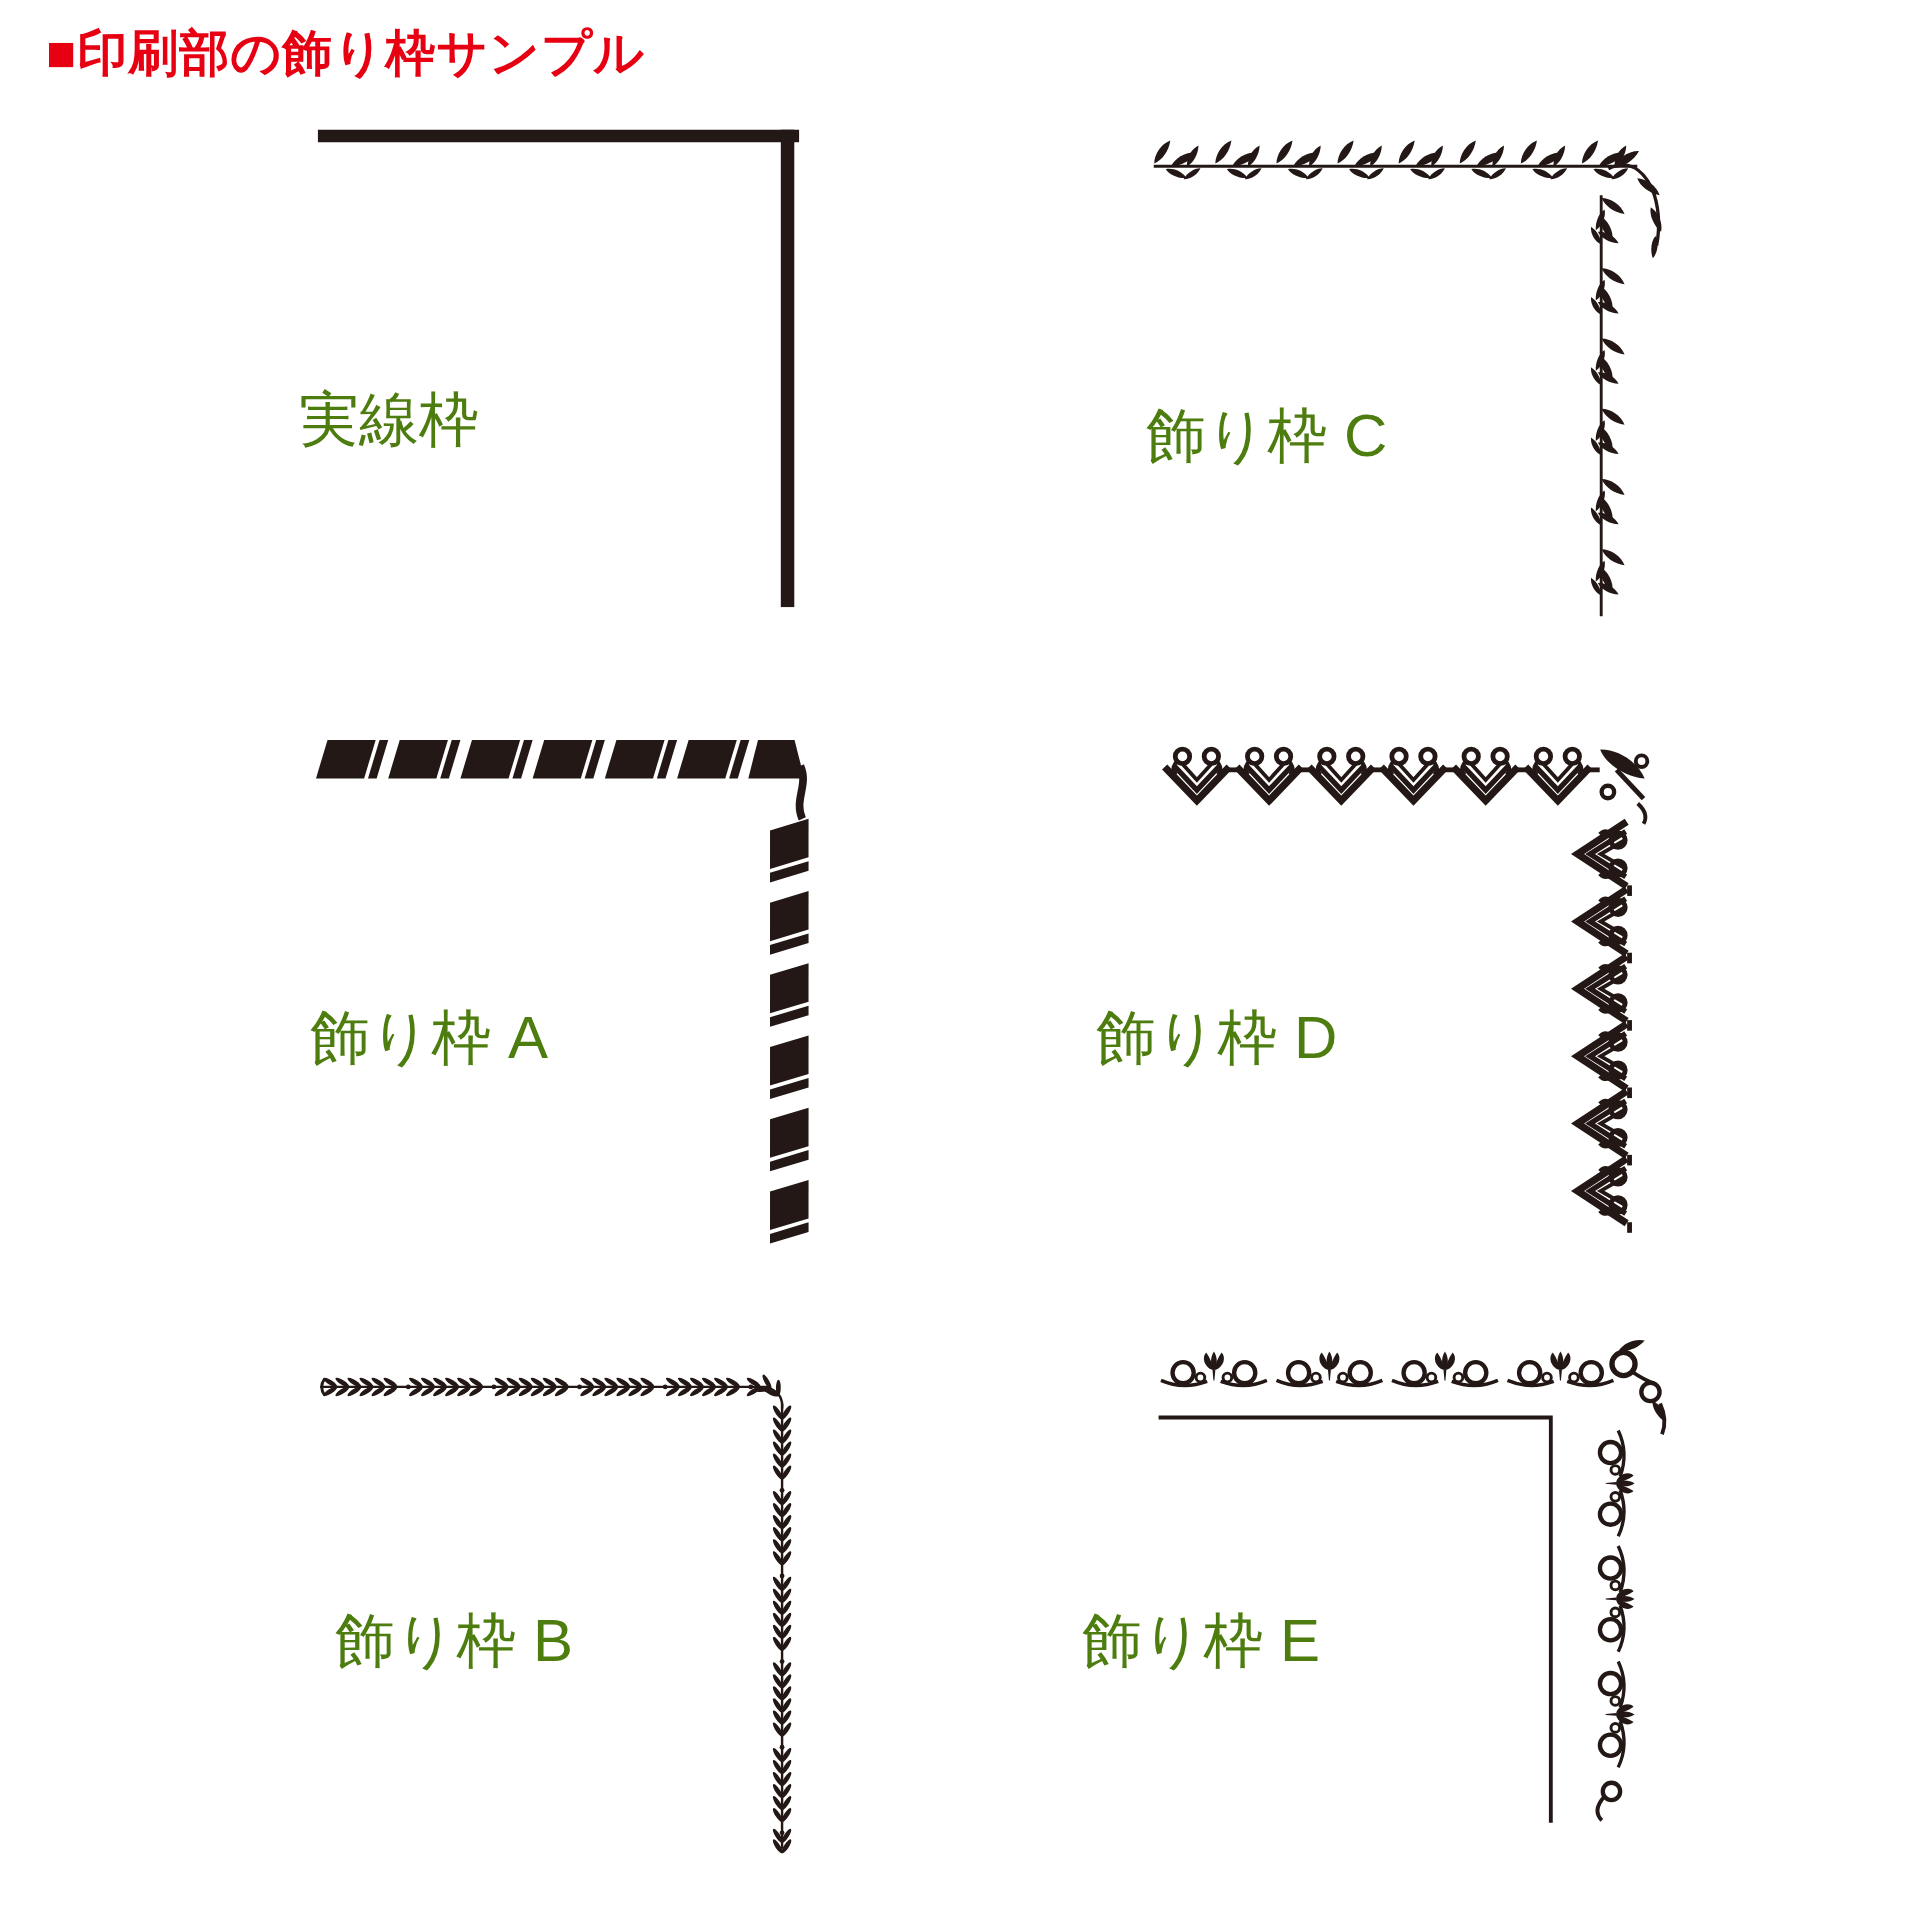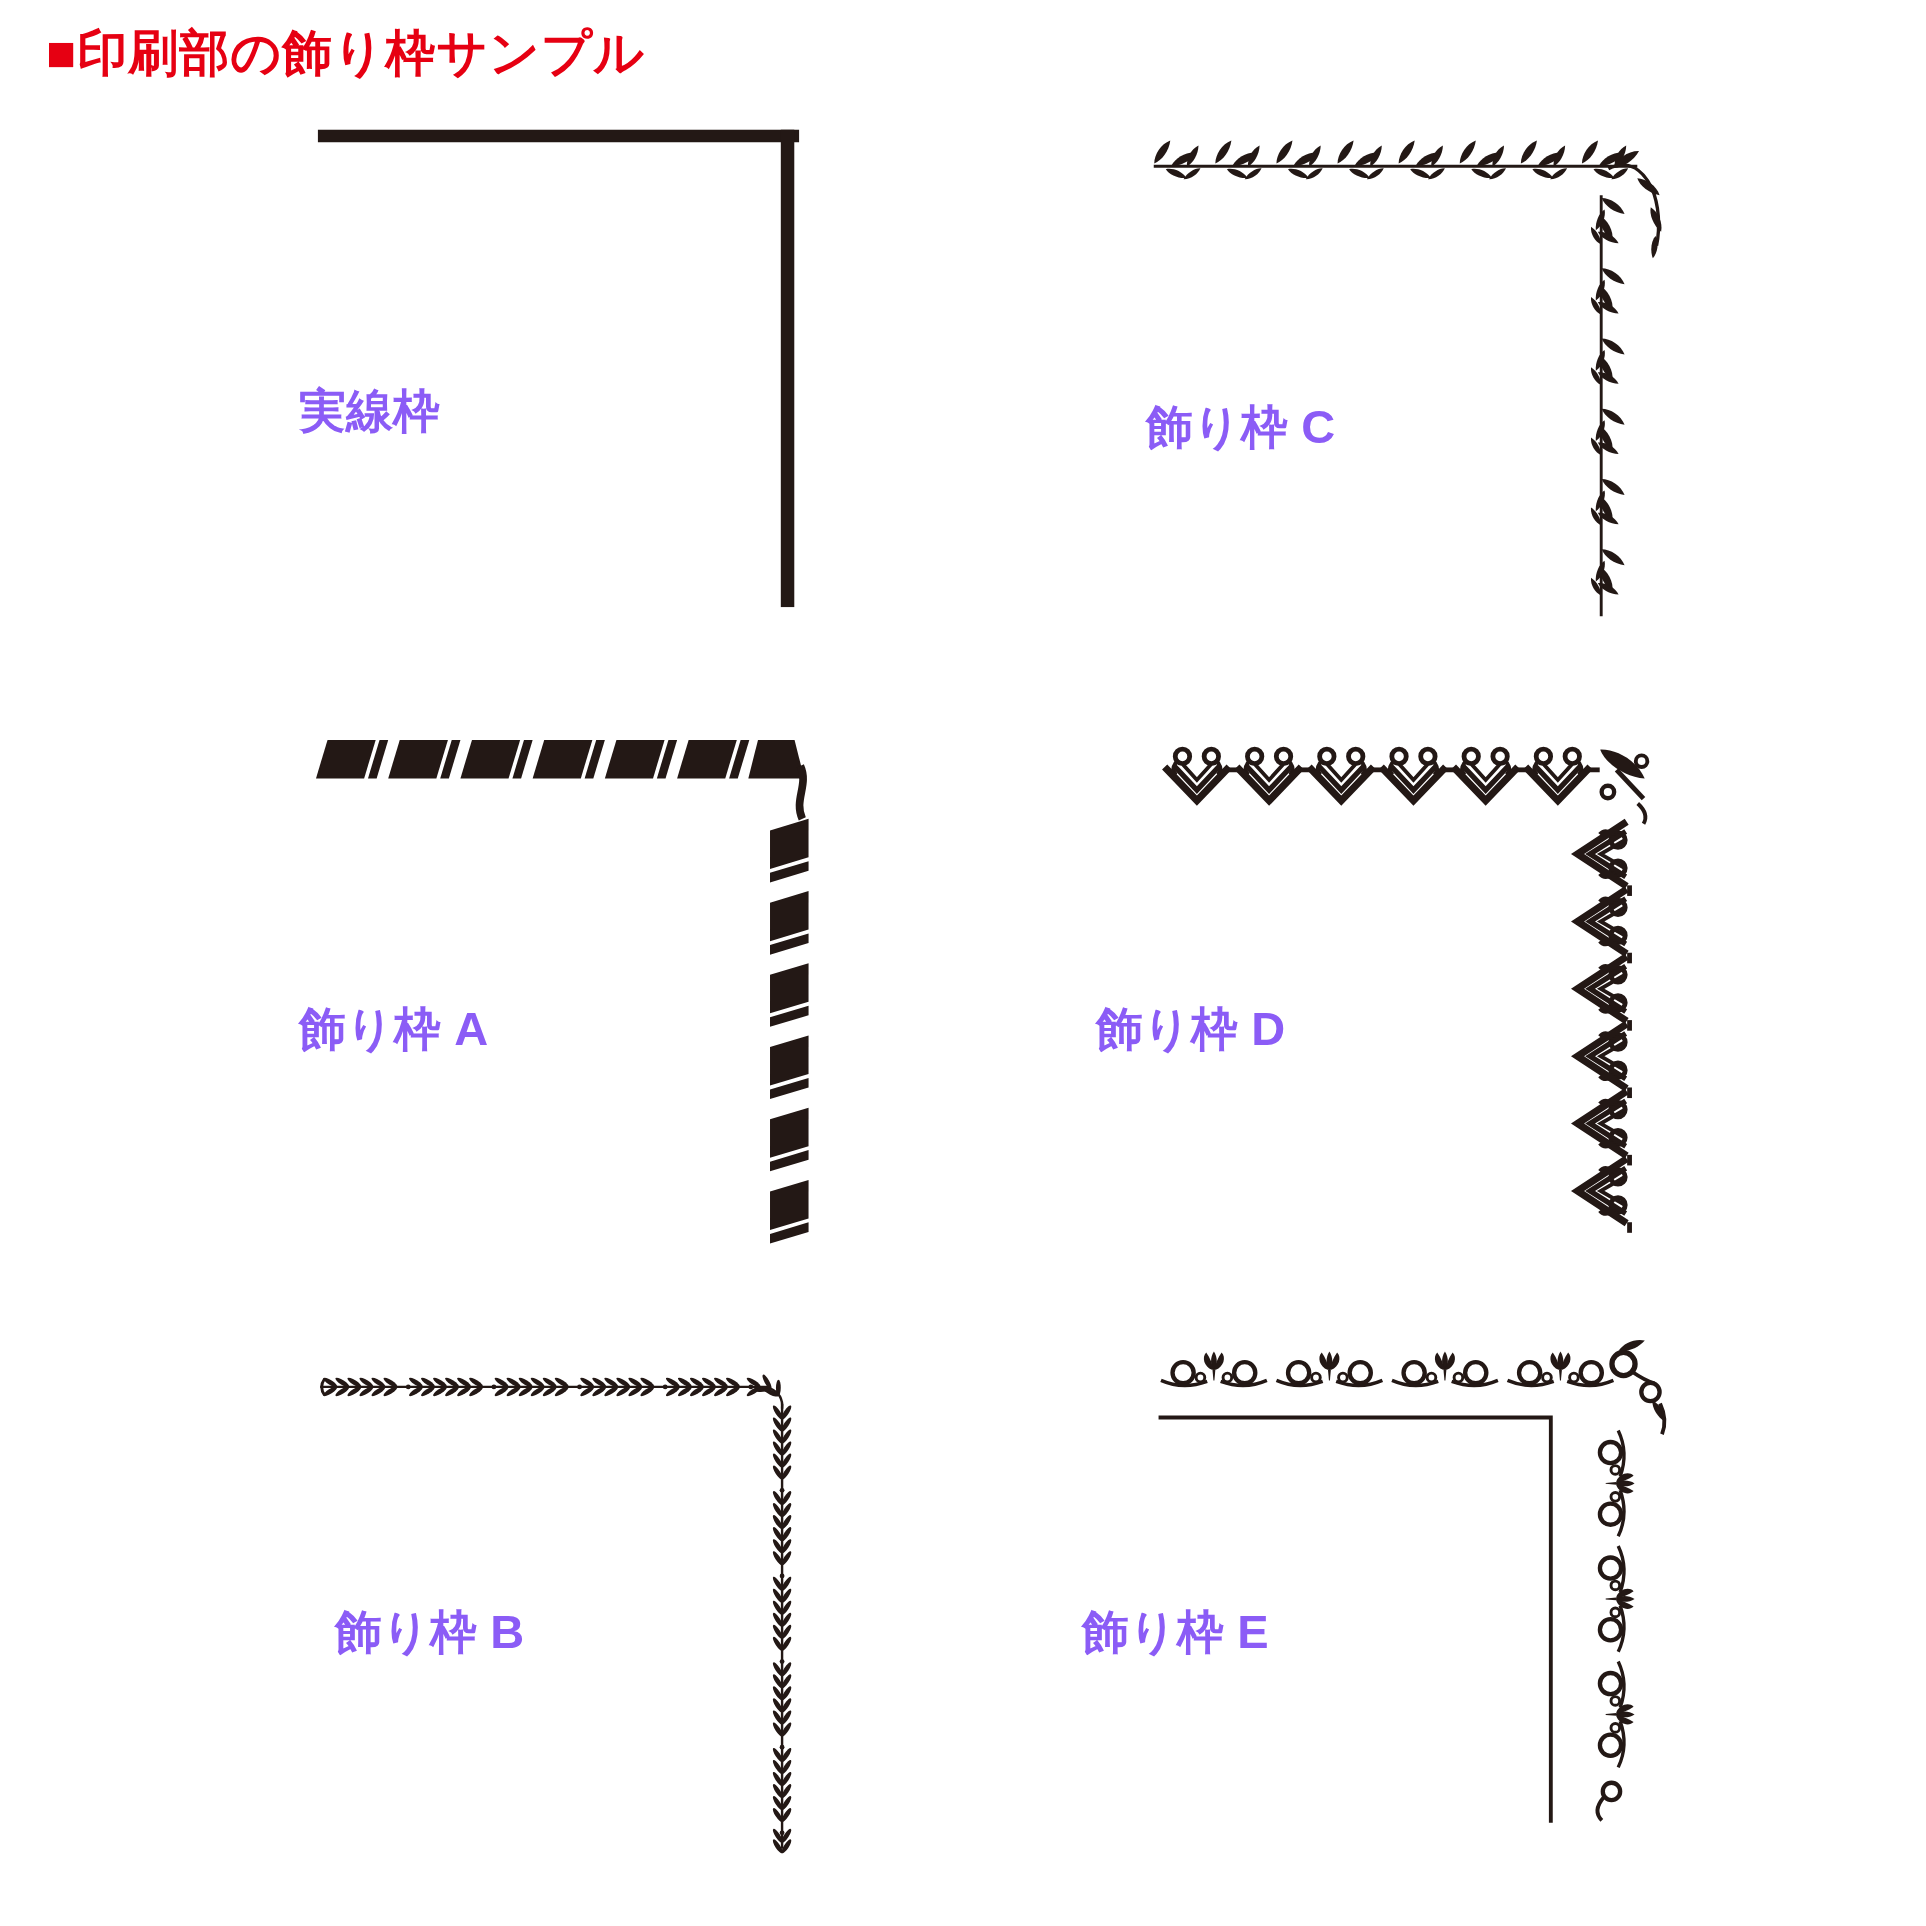--- a/index.html
+++ b/index.html
@@ -10,26 +10,26 @@
     font-family:"Liberation Sans","DejaVu Sans",sans-serif;
     overflow:hidden;
   }
   .page-title{
     position:absolute;left:46px;top:20px;
     font-size:50px;font-weight:bold;color:#e60012;
     letter-spacing:1px;white-space:nowrap;margin:0;
   }
   .sample-label{
     position:absolute;
-    font-size:47px;font-weight:bold;color:#8b5cf6;
+    font-size:60px;font-weight:normal;color:#4d7c0f;
     white-space:nowrap;
   }
   .lbl-1{left:299px;top:380px;}
   .lbl-c{left:1146px;top:396px;}
-  .lbl-a{left:299px;top:998px;}
+  .lbl-a{left:310px;top:998px;}
   .lbl-d{left:1096px;top:998px;}
   .lbl-b{left:299px;top:1601px;margin-left:36px;}
   .lbl-e{left:1082px;top:1601px;}
   svg.art{position:absolute;fill:#231815;stroke:none;}
   .art .st{fill:none;stroke:#231815;}
 </style>
 </head>
 <body>
 
 <div class="canvas">

